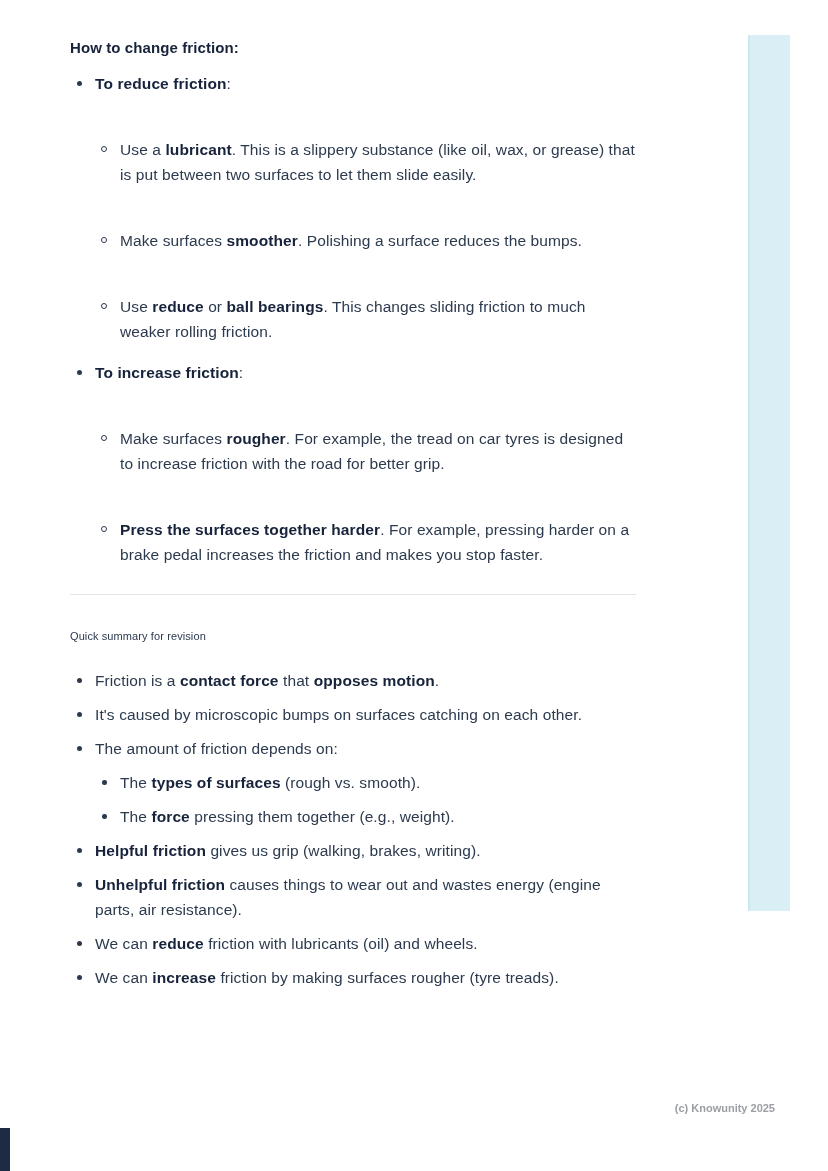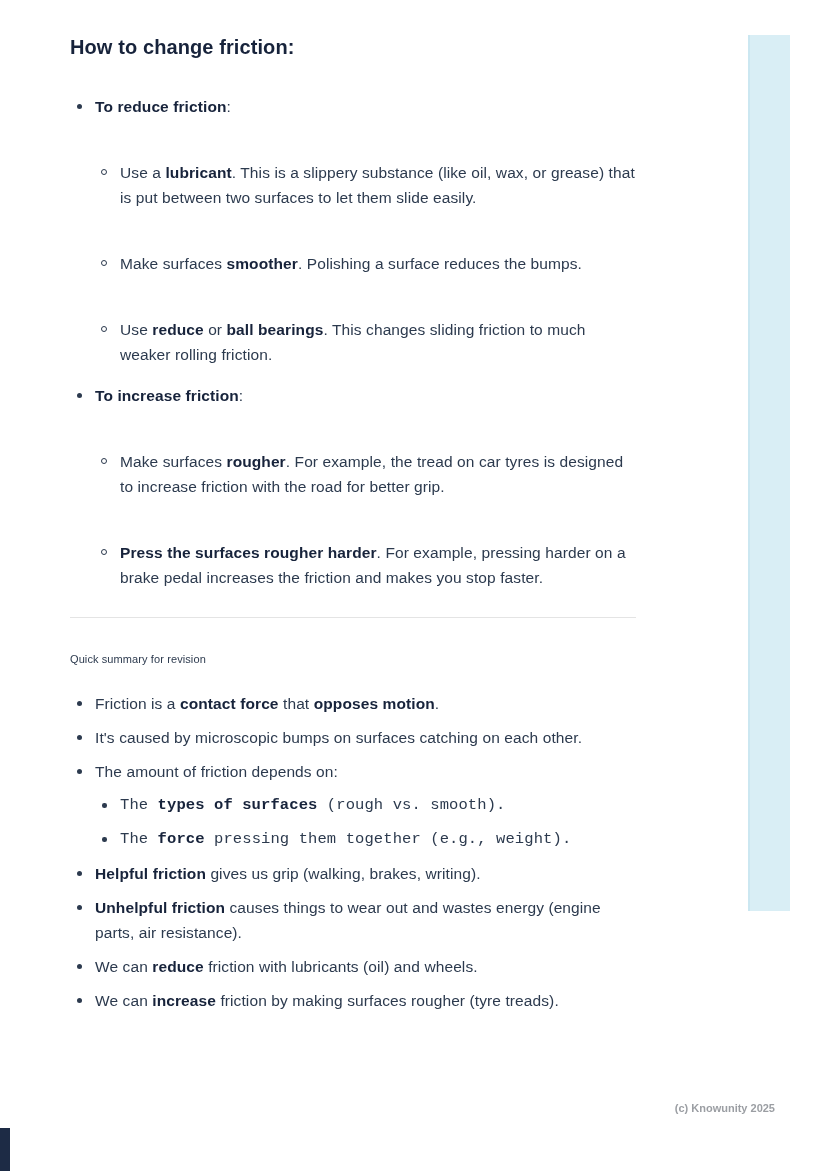--- a/index.html
+++ b/index.html
@@ -32,25 +32,25 @@
   .content {
     position: absolute;
     left: 70px; top: 36px;
     width: 566px;
     color: var(--text, #2c3a4e);
     font-size: 15.5px;
     line-height: 25px;
     letter-spacing: 0.1px;
   }
   .section-heading {
-    font-size: 20px;
+    font-size: 15px;
     font-weight: 700;
     color: var(--bold, #17233b);
     line-height: 23px;
-    margin-bottom: 35px;
+    margin-bottom: 12px;
   }
   .summary-heading {
     font-size: 11px;
     font-weight: 400;
     color: var(--text, #2c3a4e);
     line-height: 24px;
     margin-bottom: 20px;
   }
   ul { list-style: none; }
   .l1 > li, .l2 > li { position: relative; padding-left: 25px; }
@@ -74,21 +74,21 @@
     content: ""; position: absolute;
     left: 7px; top: 10px;
     width: 4.5px; height: 4.5px; border-radius: 50%;
     background: var(--text, #2c3a4e);
   }
   .list-change > li { margin-bottom: 16px; }
   .list-change .l2 { margin-top: 9px; }
   .list-change .l2 > li { margin-bottom: 10px; margin-top: 41px; }
   .list-change .l2 > li:last-child { margin-bottom: 0; }
   .list-summary > li { margin-bottom: 9px; }
-  .list-summary .l2 { margin-top: 9px; margin-bottom: 8px; font-family: Liberation Mono, monospace; }
+  .list-summary .l2 { margin-top: 9px; margin-bottom: 8px; }
   .list-summary .l2 > li { margin-bottom: 9px; }
   .rt .b { font-weight: 700; color: var(--bold, #17233b); }
   hr.divider {
     border: none;
     border-top: 1px solid #e4e4e4;
     margin: 27px 0 29px 0;
   }
   .footer {
     position: absolute;
     right: 53px; top: 1100px;
@@ -125,21 +125,21 @@
           </li>
         </ul>
       </li>
       <li>
         <span class="rt"><span class="b">To increase friction</span><span>:</span></span>
         <ul class="l2 l2-circle">
           <li>
             <span class="rt"><span>Make surfaces </span><span class="b">rougher</span><span>. For example, the tread on car tyres is designed to increase friction with the road for better grip.</span></span>
           </li>
           <li>
-            <span class="rt"><span class="b">Press the surfaces rougher harder</span><span>. For example, pressing harder on a brake pedal increases the friction and makes you stop faster.</span></span>
+            <span class="rt"><span class="b">Press the surfaces together harder</span><span>. For example, pressing harder on a brake pedal increases the friction and makes you stop faster.</span></span>
           </li>
         </ul>
       </li>
     </ul>
 
     <hr class="divider">
 
     <h3 class="summary-heading">Quick summary for revision</h3>
 
     <ul class="l1 list-summary">

